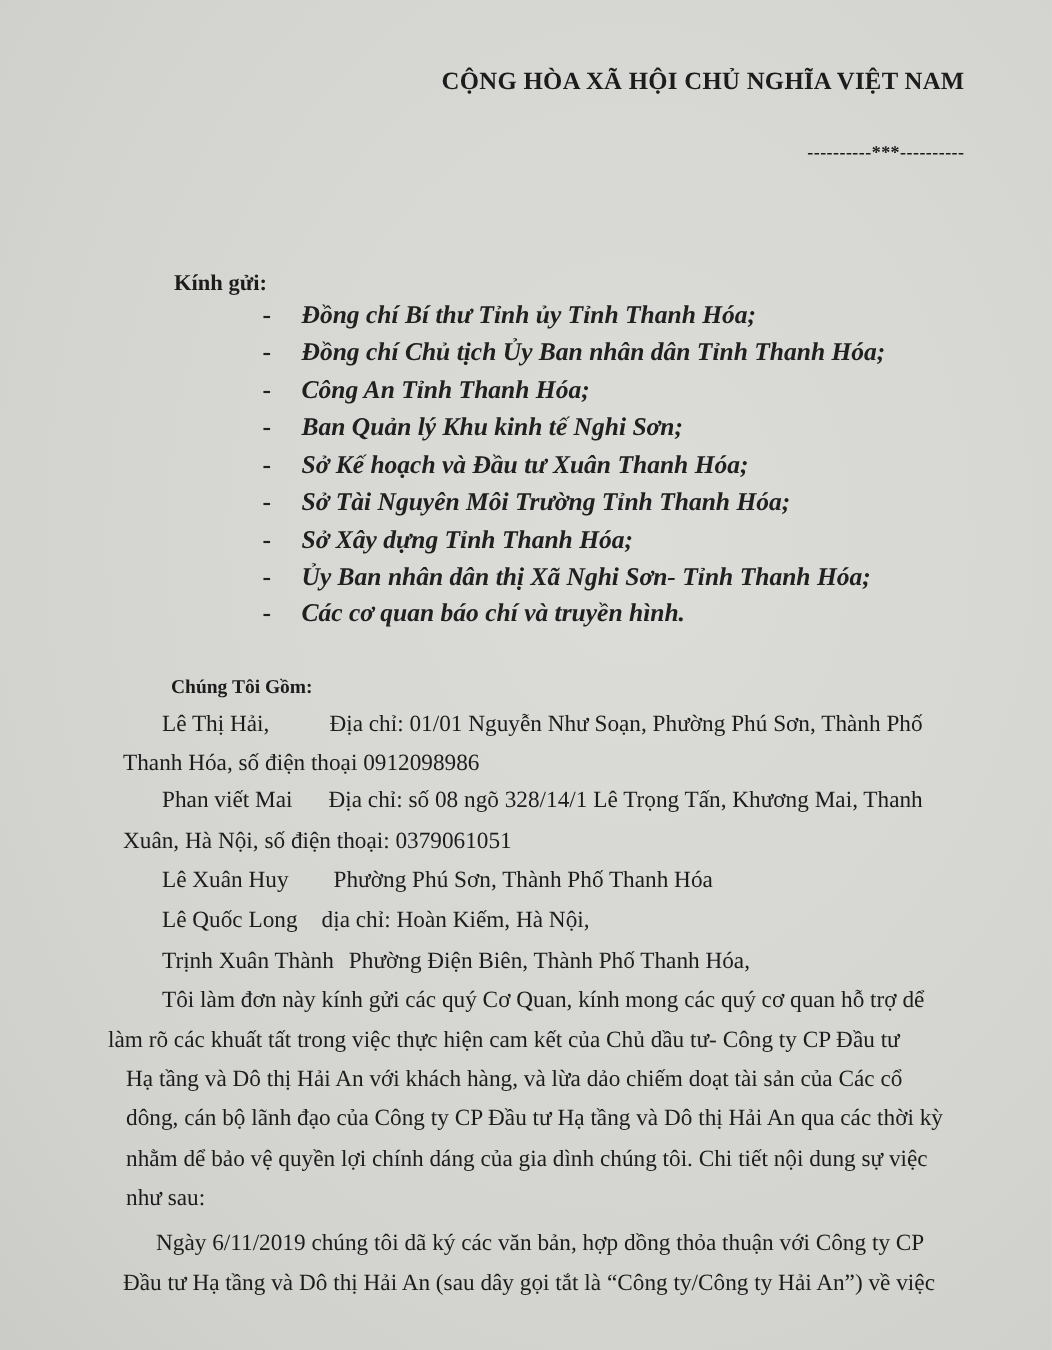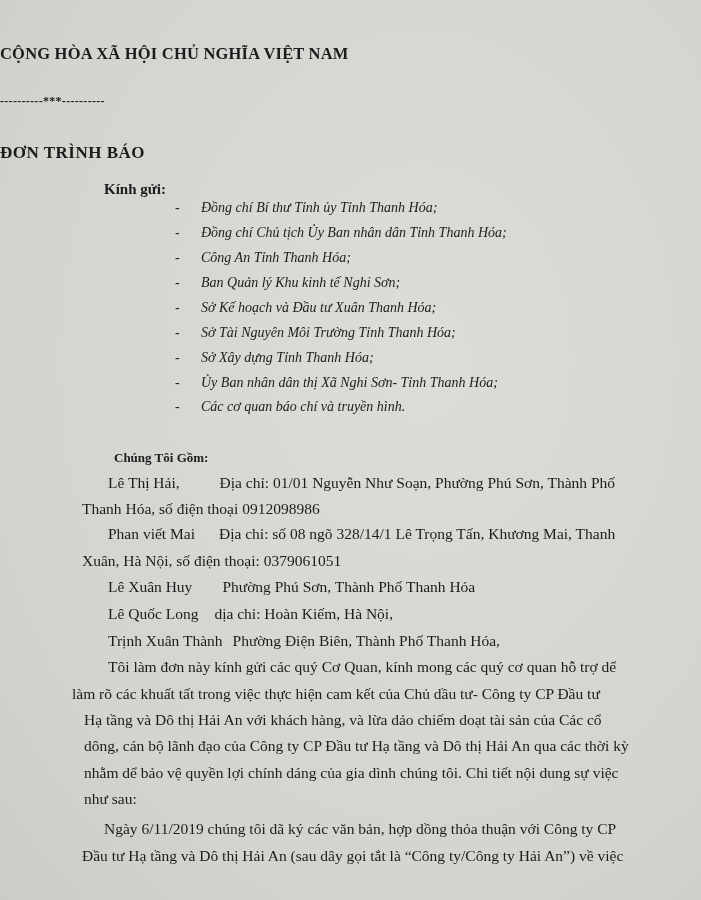--- a/index.html
+++ b/index.html
@@ -6,41 +6,40 @@
   body {
     width: 701px; height: 900px; overflow: hidden;
     background: #d6d7d3;
     background-image: radial-gradient(ellipse at 60% 40%, #dcddd9 0%, #d3d4d0 70%, #cbccc8 100%);
     font-family: "Liberation Serif", "DejaVu Serif", serif;
     color: #1c1c1c;
     position: relative;
   }
   .page { position: absolute; left: 0; top: 0; width: 701px; height: 900px; }
   .abs { position: absolute; white-space: nowrap; }
-  .center { left: 0; width: 595px; text-align: left; }
+  .center { left: 0; width: 595px; text-align: right; padding-left: 48px; }
   .h-nation { top: 44px; font-size: 16.5px; font-weight: bold; letter-spacing: 0.2px; }
   .h-motto { top: 71px; font-size: 15px; font-weight: bold; }
   .h-sep { top: 94px; font-size: 12px; font-weight: bold; letter-spacing: 0.3px; }
   .title { top: 143px; font-size: 17px; font-weight: bold; letter-spacing: 0.5px; }
-  .kinh-gui { left: 104px; top: 181px; font-size: 15px; font-weight: bold; }
-  .recip { left: 175px; font-size: 14px; font-style: italic; font-weight: normal; color: #202020; }
+  .kinh-gui { left: 116px; top: 181px; font-size: 15px; font-weight: bold; }
+  .recip { left: 175px; font-size: 17px; font-style: italic; font-weight: bold; color: #202020; }
   .recip .dash { display: inline-block; width: 26px; font-style: normal; }
   .section { left: 114px; top: 450px; font-size: 13px; font-weight: bold; }
   .line { font-size: 15.5px; }
   .gap { display: inline-block; }
 </style>
 </head>
 <body>
 
 <div class="page">
 
   <div class="abs center h-nation">CỘNG HÒA XÃ HỘI CHỦ NGHĨA VIỆT NAM</div>
   <div class="abs center h-sep">----------***----------</div>
 
-  <div class="abs center title">ĐƠN TRÌNH BÁO</div>
 
   <div class="abs kinh-gui">Kính gửi:</div>
 
   <div>
     <div class="abs recip" style="top:200px"><span class="dash">-</span><span>Đồng chí Bí thư Tỉnh ủy Tỉnh Thanh Hóa;</span></div>
     <div class="abs recip" style="top:225px"><span class="dash">-</span><span>Đồng chí Chủ tịch Ủy Ban nhân dân Tỉnh Thanh Hóa;</span></div>
     <div class="abs recip" style="top:250px"><span class="dash">-</span><span>Công An Tỉnh Thanh Hóa;</span></div>
     <div class="abs recip" style="top:275px"><span class="dash">-</span><span>Ban Quản lý Khu kinh tế Nghi Sơn;</span></div>
     <div class="abs recip" style="top:300px"><span class="dash">-</span><span>Sở Kế hoạch và Đầu tư Xuân Thanh Hóa;</span></div>
     <div class="abs recip" style="top:325px"><span class="dash">-</span><span>Sở Tài Nguyên Môi Trường Tỉnh Thanh Hóa;</span></div>

